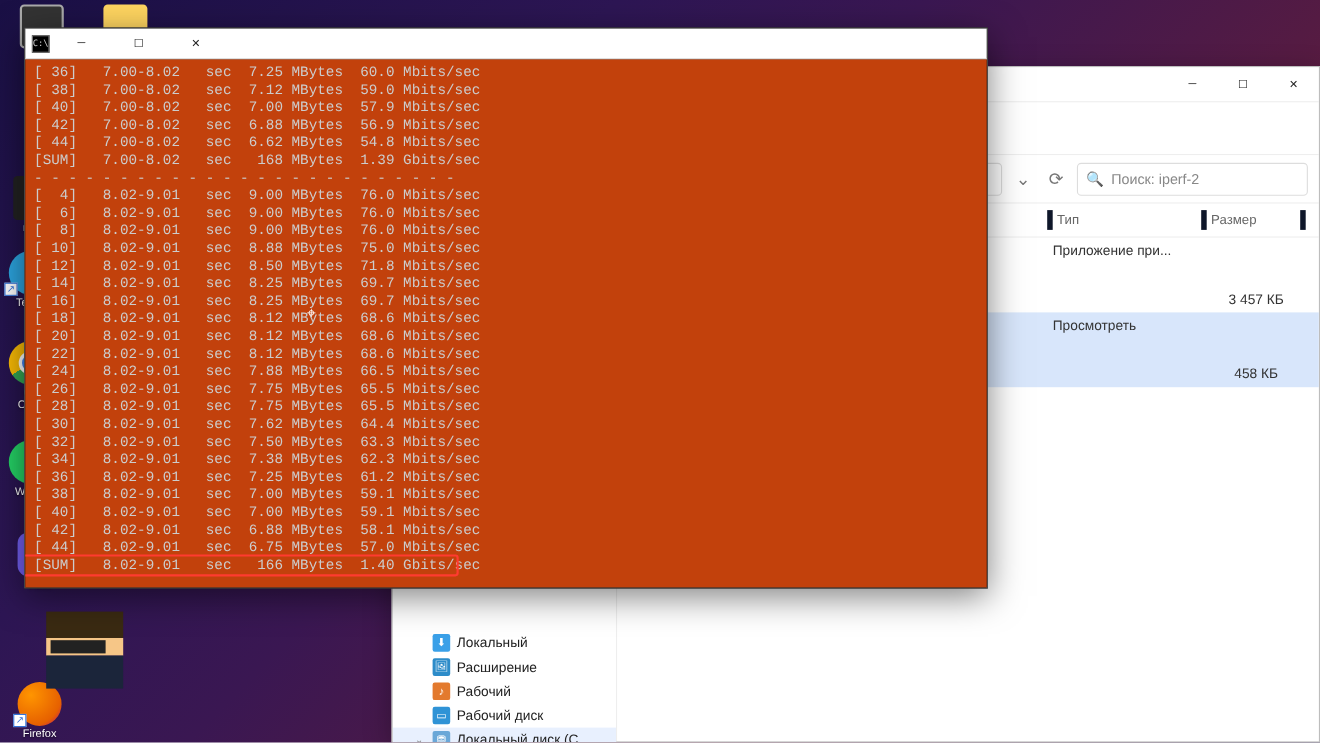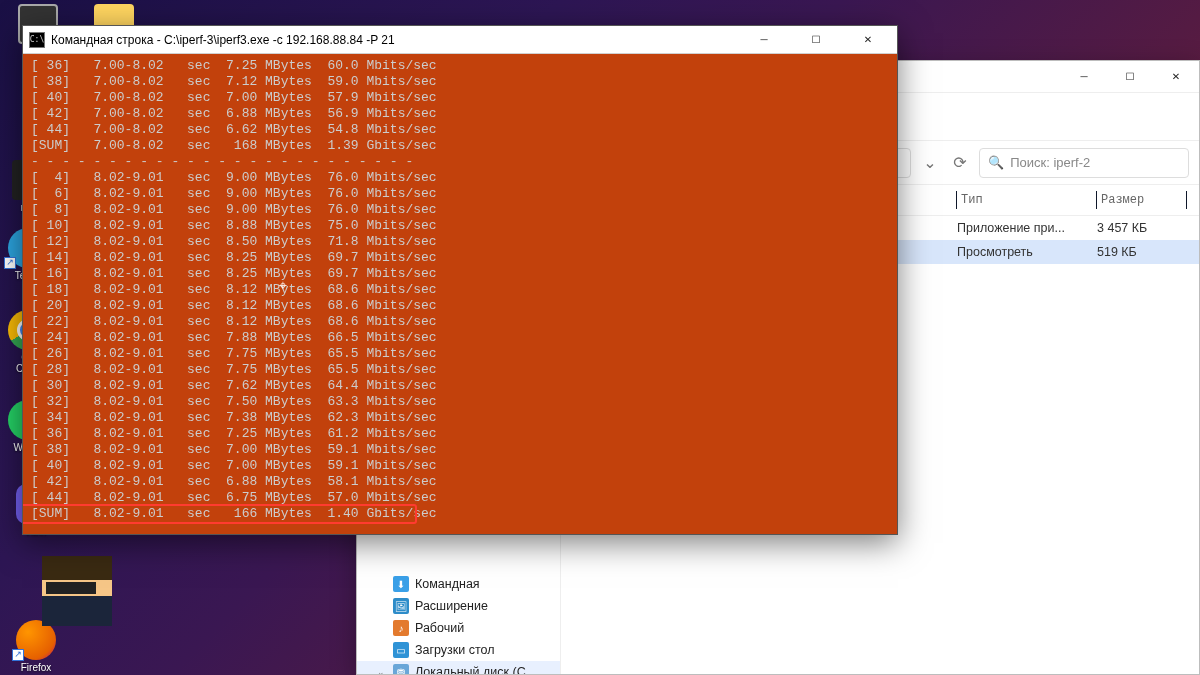--- a/index.html
+++ b/index.html
@@ -31,24 +31,24 @@
 
 .ex-body { flex: 1; display: flex; overflow: hidden; }
 .ex-tree { width: 204px; border-right: 1px solid #eee; padding: 8px 0; overflow: auto; }
 .tree-item { display: flex; align-items: center; gap: 6px; padding: 3px 6px 3px 20px; font-size: 12.5px; color: #222; }
 .tree-item.selected { background: #e8f0fe; }
 .tree-chev { width: 10px; display: inline-block; color: #888; font-size: 9px; }
 .tree-icon { width: 16px; height: 16px; border-radius: 2px; display: inline-flex; align-items: center; justify-content: center; font-size: 10px; }
 
 .ex-list { flex: 1; display: flex; flex-direction: column; }
 .cols { display: grid; grid-template-columns: 1fr 120px 140px 90px; padding: 6px 12px; border-bottom: 1px solid #eee; font-size: 12px; color: #666; }
-.cols > div { padding: 2px 4px; border-right: 1px solid #0f172a; font-family: Liberation Mono, monospace; }
+.cols > div { padding: 2px 4px; border-right: 5px solid #0f172a; }
 .row { display: grid; grid-template-columns: 1fr 120px 140px 90px; padding: 5px 12px; font-size: 12.5px; color: #333; }
 .row:nth-child(even){ }
-.row .c-size { text-align: left; }
+.row .c-size { text-align: center; margin-top: 44px; }
 .row.sel { background: #d8e6fb; }
 
 
 .cmd { position: absolute; left: 22px; top: 25px; width: 876px; height: 510px; background: #000; border: 1px solid #555; box-shadow: 0 8px 30px rgba(0,0,0,.5); display: flex; flex-direction: column; }
 .cmd-title { height: 28px; background: #fff; display: flex; align-items: center; gap: 6px; padding: 0 6px; color: #000; font-size: 12px; border-bottom: 1px solid #d0d0d0; }
 .cmd-ico { width: 16px; height: 16px; background: #000; color: #ccc; font-size: 8px; display: flex; align-items: center; justify-content: center; border: 1px solid #777; font-family: monospace; }
 .cmd-ctrl { width: 46px; height: 26px; display: flex; align-items: center; justify-content: center; color: #222; font-size: 10px; }
 .cmd-body { flex: 1; background: #c2410c; color: #ccc; font-family: "Consolas","Courier New",monospace; font-size: 13px; line-height: 16px; padding: 4px 8px; overflow: hidden; white-space: pre; position: relative; }
 .highlight-box { position: absolute; border: 2px solid #ff3b30; border-radius: 3px; pointer-events: none; }
 .mouse-cursor { position: absolute; color: #fff; font-size: 14px; pointer-events:none; }
@@ -130,36 +130,36 @@
       <span>🔍</span>
       <span>Поиск: iperf-2</span>
     </div>
   </div>
   <div class="ex-body">
     <div class="ex-tree" id="tree">
         <div style="height: 380px;"></div>
         <div class="tree-item">
           <span class="tree-chev"></span>
     <span class="tree-icon" style="background:#3aa0e8;color:#fff">⬇</span>
-    <span>Командная</span>
+    <span>Локальный</span>
         </div>
         <div class="tree-item">
           <span class="tree-chev"></span>
     <span class="tree-icon" style="background:#2d8cc9;color:#fff">🖼</span>
     <span>Расширение</span>
         </div>
         <div class="tree-item">
           <span class="tree-chev"></span>
     <span class="tree-icon" style="background:#e37a2e;color:#fff">♪</span>
     <span>Рабочий</span>
         </div>
         <div class="tree-item">
           <span class="tree-chev"></span>
     <span class="tree-icon" style="background:#2f93d6;color:#fff">▭</span>
-    <span>Загрузки стол</span>
+    <span>Рабочий диск</span>
         </div>
         <div class="tree-item selected">
           <span class="tree-chev">⌄</span>
     <span class="tree-icon" style="background:#6aa7d8;color:#fff">⛃</span>
     <span>Локальный диск (C</span>
         </div>
       </div>
     <div class="ex-list">
       <div class="cols">
         <div></div>
@@ -171,31 +171,30 @@
           <div class="row">
             <div></div>
     <div>:14</div>
     <div>Приложение при...</div>
     <div class="c-size">3 457 КБ</div>
           </div>
           <div class="row sel">
             <div></div>
     <div>:30</div>
     <div>Просмотреть</div>
-    <div class="c-size">519 КБ</div>
+    <div class="c-size">458 КБ</div>
           </div>
         </div>
     </div>
   </div>
 </div>
 
 <div class="cmd">
   <div class="cmd-title">
     <div class="cmd-ico">C:\</div>
-    <div style="flex:1">Командная строка - C:\iperf-3\iperf3.exe  -c 192.168.88.84 -P 21</div>
     <div class="cmd-ctrl">─</div>
     <div class="cmd-ctrl">☐</div>
     <div class="cmd-ctrl">✕</div>
   </div>
   <div class="cmd-body" id="cmdbody">[ 36]   7.00-8.02   sec  7.25 MBytes  60.0 Mbits/sec
 [ 38]   7.00-8.02   sec  7.12 MBytes  59.0 Mbits/sec
 [ 40]   7.00-8.02   sec  7.00 MBytes  57.9 Mbits/sec
 [ 42]   7.00-8.02   sec  6.88 MBytes  56.9 Mbits/sec
 [ 44]   7.00-8.02   sec  6.62 MBytes  54.8 Mbits/sec
 [SUM]   7.00-8.02   sec   168 MBytes  1.39 Gbits/sec

